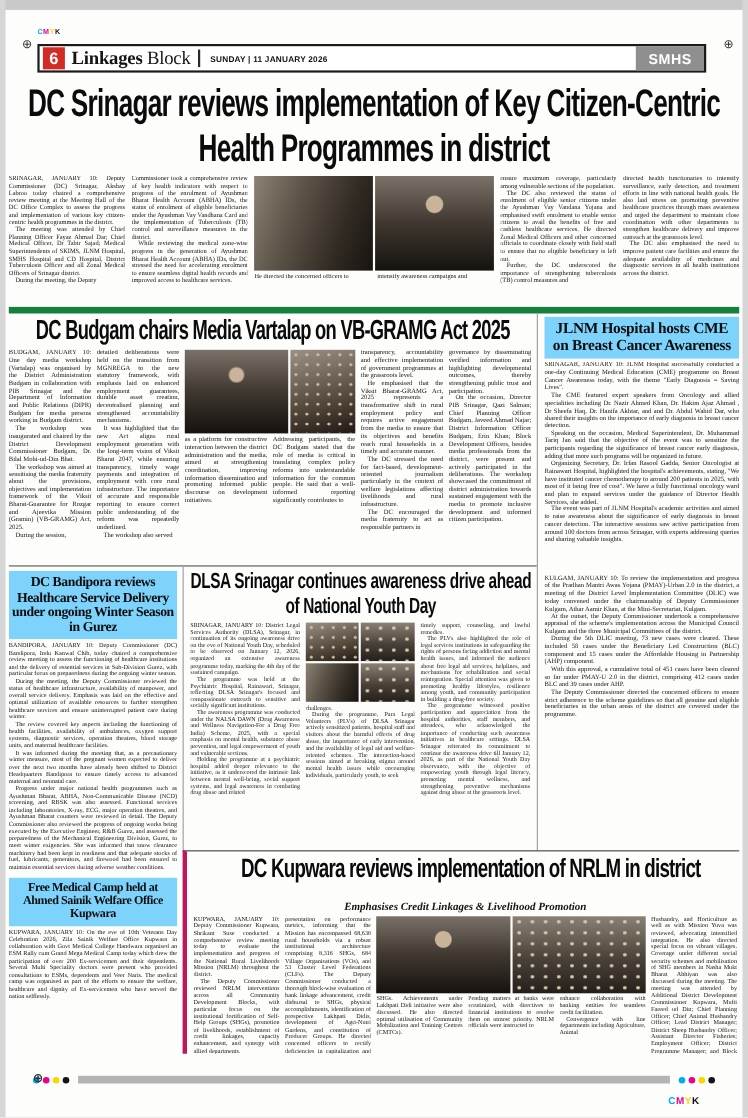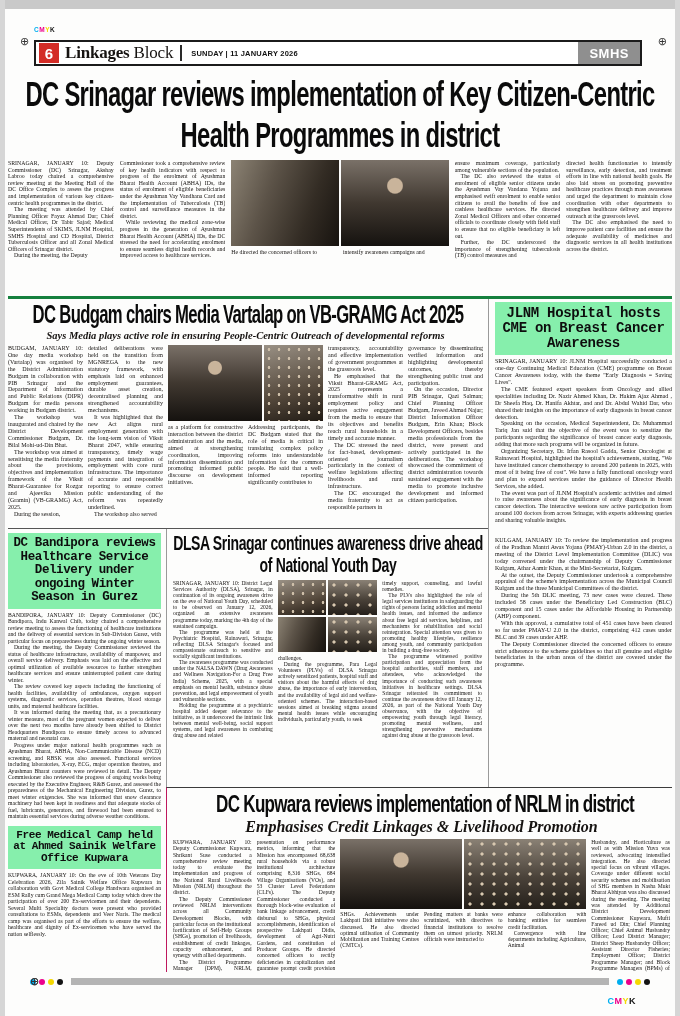--- a/index.html
+++ b/index.html
@@ -31,67 +31,67 @@
   .lead-h{width:1000px;margin-left:-168px;transform:scaleX(.68);transform-origin:center;font-size:35px;line-height:41px;margin-top:7px;}
   .stand{font-family:"Liberation Serif",serif;font-style:italic;font-weight:bold;text-align:center;}
   .lead-stand{font-size:11.5px;margin-top:3px;letter-spacing:-.1px;}
 
   
   .bcol{text-align:justify;overflow:hidden;}
   .bcol p{text-indent:6px;}
   .bcol p:first-child{text-indent:0;}
 
   
-  .lead{border-bottom:3px solid #15803d;padding-bottom:22px;}
+  .lead{border-bottom:6px solid #15803d;padding-bottom:5px;}
   .lead-body{margin-top:5px;display:grid;grid-template-columns:repeat(6,1fr);gap:6px;height:114px;font-size:5.8px;line-height:6.6px;}
   .lead-mid{grid-column:3/5;display:flex;flex-direction:column;}
   .lead-photos{display:flex;gap:2px;height:86px;}
   .lead-photos .ph{flex:1;}
   .cont-row{display:flex;gap:6px;margin-top:3px;font-size:5.8px;line-height:6.6px;}
   .cont-row span{flex:1;}
 
   
   .mosaic{display:grid;grid-template-columns:158px 322px 184px;grid-template-rows:230px 258px 185px;}
   .cell{overflow:hidden;}
   .a-budgam{grid-area:1/1/2/3;border-bottom:1px solid #555;padding:2px 5px 3px 0;}
   .a-jlnm{grid-area:1/3/2/4;border-left:1px solid #9a9a9a;padding:3px 0 0 6px;}
   .left-rail{grid-area:2/1/4/2;padding:4px 5px 0 0;}
   .a-dlsa{grid-area:2/2/3/3;border-left:1px solid #9a9a9a;padding:3px 6px 0 6px;}
   .a-kulgam{grid-area:2/3/3/4;border-left:1px solid #9a9a9a;padding:5px 0 0 6px;}
-  .a-kupwara{grid-area:3/2/4/4;border-top:1.5px solid #3c3c3c;border-left:1px solid #be185d;padding:3px 2px 0 6px;}
+  .a-kupwara{grid-area:3/2/4/4;border-top:1.5px solid #3c3c3c;border-left:4px solid #be185d;padding:3px 2px 0 6px;}
 
   
   .budgam-h{width:720px;margin-left:-120px;transform:scaleX(.667);transform-origin:center;font-size:25px;line-height:27px;white-space:nowrap;}
   .budgam-stand{font-size:10.5px;margin-top:2px;}
   .budgam-body{margin-top:4px;display:grid;grid-template-columns:repeat(6,1fr);gap:5px;height:180px;font-size:6px;line-height:6.9px;}
   .budgam-mid{grid-column:3/5;display:flex;flex-direction:column;}
   .budgam-photos{display:flex;gap:2px;height:76px;}
   .budgam-photos .ph-main{flex:1.6;} .budgam-photos .ph-inset{flex:1;}
   .sub2{display:flex;gap:5px;margin-top:3px;flex:1;overflow:hidden;}
   .sub2 .bcol{flex:1;font-size:6px;line-height:6.9px;}
 
   
-  .panel-h{background:#86efac;font-family:Liberation Mono, monospace;font-weight:800;text-align:center;line-height:1.08;letter-spacing:-.3px;padding:4px 2px;color:#0d0d0d;}
+  .panel-h{background:#7dd3fc;font-family:Liberation Serif, serif;font-weight:800;text-align:center;line-height:1.08;letter-spacing:-.3px;padding:4px 2px;color:#0d0d0d;}
   .jlnm-h{font-size:14px;}
   .kulgam-h{font-size:14px;margin-top:2px;}
   .rail-body{margin-top:3px;font-size:6px;line-height:6.9px;}
   .bandi-h{font-size:12.5px;letter-spacing:-.4px;}
   .fmc-h{font-size:11px;letter-spacing:-.4px;margin-top:6px;}
   .leftrail-body{margin-top:3px;font-size:5.7px;line-height:6.5px;}
 
   
   .dlsa-h{width:446px;margin-left:-68px;transform:scaleX(.7);transform-origin:center;font-size:20px;line-height:22px;letter-spacing:-.5px;}
   .dlsa-body{margin-top:4px;display:grid;grid-template-columns:repeat(3,1fr);gap:5px;height:200px;font-size:5.5px;line-height:6.1px;}
   .dlsa-mid{display:flex;flex-direction:column;}
   .collage{display:grid;grid-template-columns:1fr 1fr;gap:2px;height:72px;}
   .dlsa-mid .bcol{margin-top:3px;flex:1;}
 
   
   .kup-h{width:712px;margin-left:-104px;transform:scaleX(.71);transform-origin:center;font-size:24px;line-height:26px;white-space:nowrap;}
-  .kup-stand{font-size:16px;margin-top:1px;}
+  .kup-stand{font-size:10px;margin-top:16px;}
   .kup-body{margin-top:3px;display:grid;grid-template-columns:repeat(6,1fr);gap:5px;height:140px;font-size:5.6px;line-height:6.3px;}
   .kup-mid{grid-column:3/6;display:flex;flex-direction:column;}
   .kup-photos{display:flex;gap:2px;height:70px;}
   .kup-photos .ph{flex:1;}
   .sub3{display:flex;gap:5px;margin-top:2px;flex:1;overflow:hidden;}
   .sub3 .bcol{flex:1;}
 
   
   .ph{background:linear-gradient(180deg,#6b6257 0%,#3c352d 55%,#1d1915 100%);position:relative;overflow:hidden;}
   .ph-speaker{background:
@@ -167,21 +167,20 @@
           <p>directed health functionaries to intensify surveillance, early detection, and treatment efforts in line with national health goals. He also laid stress on promoting preventive healthcare practices through mass awareness and urged the department to maintain close coordination with other departments to strengthen healthcare delivery and improve outreach at the grassroots level.</p>
           <p>The DC also emphasised the need to improve patient care facilities and ensure the adequate availability of medicines and diagnostic services in all health institutions across the district.</p>
         </div>
     </div>
   </section>
 
   <div class="mosaic">
 
     <section class="cell a-budgam">
       <h2 class="big-h budgam-h">DC Budgam chairs Media Vartalap on VB-GRAMG Act 2025</h2>
-      <p class="stand budgam-stand">Says Media plays active role in ensuring People-Centric Outreach of developmental reforms</p>
       <div class="budgam-body">
         <div class="bcol">
             <p>BUDGAM, JANUARY 10: One day media workshop (Vartalap) was organised by the District Administration Budgam in collaboration with PIB Srinagar and the Department of Information and Public Relations (DIPR) Budgam for media persons working in Budgam district.</p>
             <p>The workshop was inaugurated and chaired by the District Development Commissioner Budgam, Dr. Bilal Mohi-ud-Din Bhat.</p>
             <p>The workshop was aimed at sensitising the media fraternity about the provisions, objectives and implementation framework of the Viksit Bharat-Guarantee for Rozgar and Ajeevika Mission (Gramin) (VB-GRAMG) Act, 2025.</p>
             <p>During the session,</p>
           </div>
         <div class="bcol">
             <p>detailed deliberations were held on the transition from MGNREGA to the new statutory framework, with emphasis laid on enhanced employment guarantees, durable asset creation, decentralised planning and strengthened accountability mechanisms.</p>
             <p>It was highlighted that the new Act aligns rural employment generation with the long-term vision of Viksit Bharat 2047, while ensuring transparency, timely wage payments and integration of employment with core rural infrastructure. The importance of accurate and responsible reporting to ensure correct public understanding of the reform was repeatedly underlined.</p>

